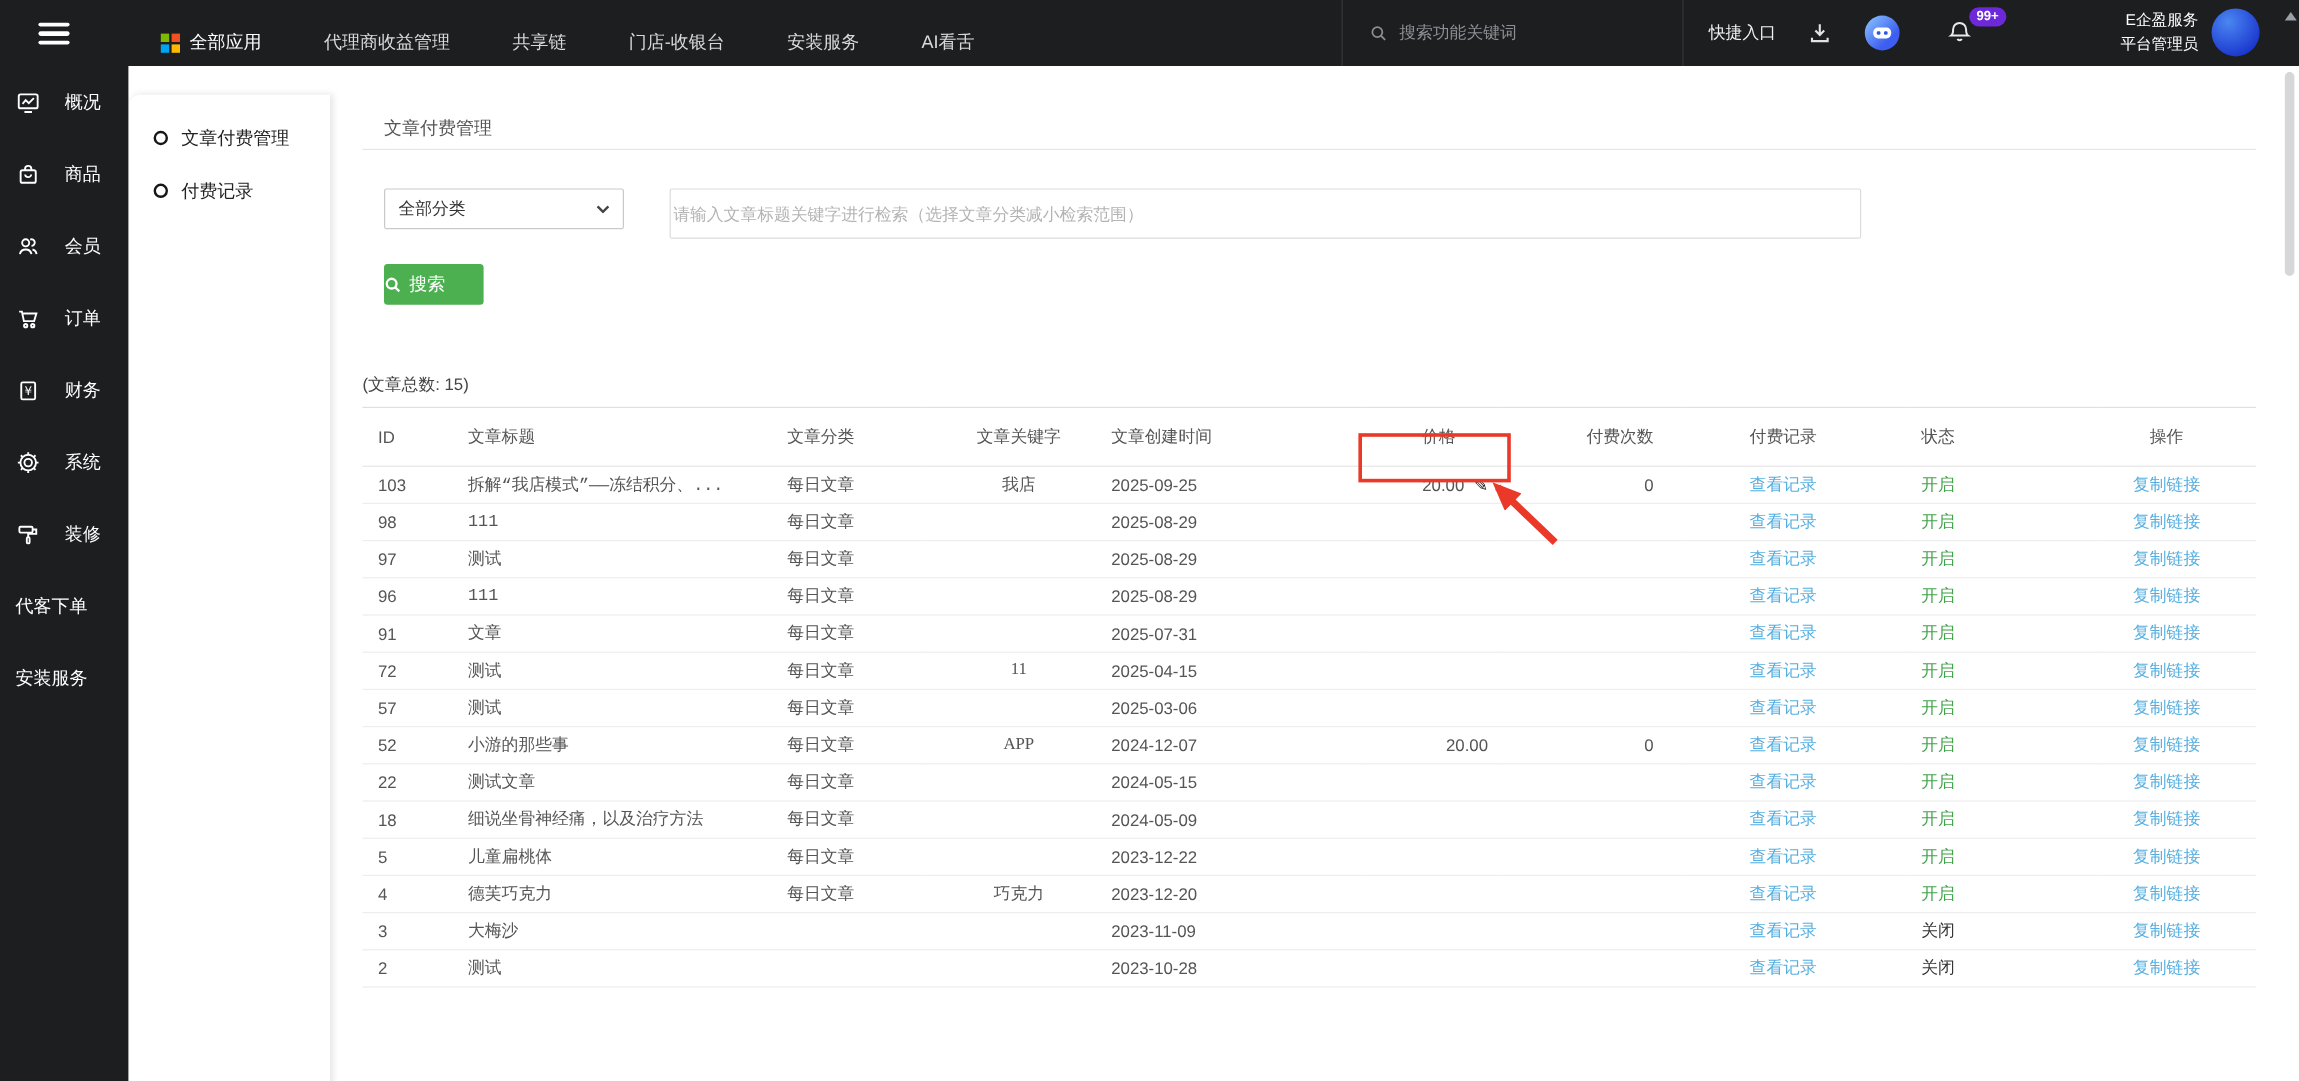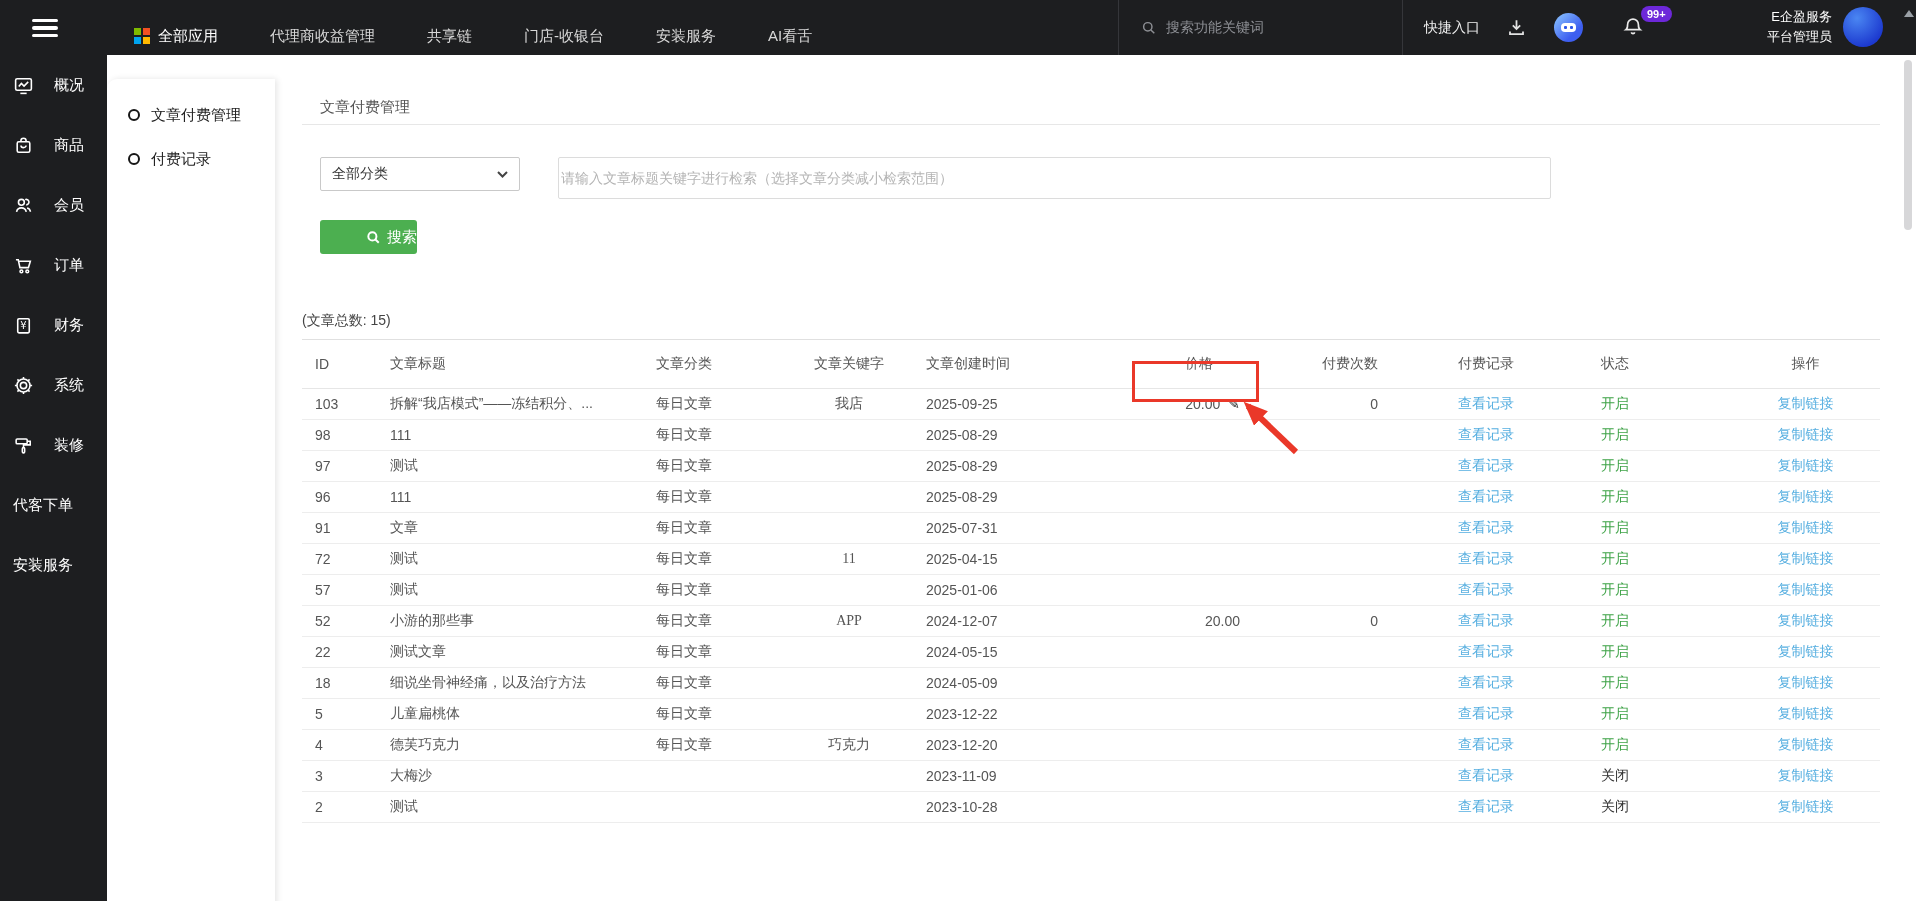--- a/index.html
+++ b/index.html
@@ -50,30 +50,30 @@
 
   
   .main { position:absolute; left:168px; top:0; width:1625px; height:100%; }
   .crumb { position:absolute; left:45px; top:19px; font-size:15px; color:#555; }
   .crumb-line { position:absolute; left:27px; top:45px; width:1578px; height:1px; background:#e7e7e7; }
   .sel { position:absolute; left:45px; top:78px; width:200px; height:34px; border:1px solid #c9c9c9; border-radius:2px;
     display:flex; align-items:center; justify-content:space-between; padding:0 11px; font-size:14px; color:#333; cursor:pointer; background:#fff; }
   .kwinput { position:absolute; left:283px; top:78px; width:993px; height:42px; border:1px solid #dcdcdc; border-radius:2px;
     padding:0 2px; font-size:14px; color:#333; outline:none; font-family:inherit; }
   .kwinput::placeholder { color:#b4b4b4; }
-  .btn-search { position:absolute; left:45px; top:141px; width:97px; height:34px; background:#4caf50; border:none; border-radius:3px;
-    color:#fff; font-size:15px; display:flex; align-items:center; justify-content:flex-end; gap:6px; cursor:pointer; font-family:inherit; }
+  .btn-search { position:absolute; left:45px; top:141px; width:83px; height:34px; background:#4caf50; border:none; border-radius:3px;
+    color:#fff; font-size:15px; display:flex; align-items:center; justify-content:flex-start; gap:6px; cursor:pointer; font-family:inherit; }
   .total { position:absolute; left:27px; top:233px; font-size:14px; color:#444; }
 
   table.grid { position:absolute; left:27px; top:260px; width:1578px; border-collapse:collapse; table-layout:fixed; }
   table.grid th { height:49px; border-top:1px solid #e0e0e0; border-bottom:1px solid #e6e6e6;
     font-weight:normal; font-size:14px; color:#555; }
   table.grid td { height:31px; border-bottom:1px solid #ededed; font-size:14px; color:#555; white-space:nowrap; overflow:hidden; }
   .c0 { text-align:left; padding-left:13px; }
-  .c1 { text-align:left; padding-left:10px; color:#444; }
+  .c1 { text-align:left; padding-left:10px; color:#444;font-family:Liberation Mono, monospace; }
   .c2 { text-align:left; padding-left:16px; }
   .c3 { text-align:center; padding-left:16px;font-family:Liberation Serif, serif; }
   .c4 { text-align:left; padding-left:16px; }
   .c5 { text-align:right; padding-right:13px; }
   .c6 { text-align:right; padding-right:25px; }
   .c7 { text-align:left; padding-left:55px; }
   .c8 { text-align:left; padding-left:13px; }
   .c9 { text-align:center; padding-right:22px; }
   th.c5 { padding-right:40px; }
   .lnk { color:#55aee0; cursor:pointer; }
@@ -360,21 +360,21 @@
     <td class="c7"><span class="lnk">查看记录</span></td>
     <td class="c8"><span class="on">开启</span></td>
     <td class="c9"><span class="lnk">复制链接</span></td>
   </tr>
 
   <tr>
     <td class="c0">57</td>
     <td class="c1">测试</td>
     <td class="c2">每日文章</td>
     <td class="c3"></td>
-    <td class="c4">2025-01-06</td>
+    <td class="c4">2025-03-06</td>
     <td class="c5"><span></span></td>
     <td class="c6"></td>
     <td class="c7"><span class="lnk">查看记录</span></td>
     <td class="c8"><span class="on">开启</span></td>
     <td class="c9"><span class="lnk">复制链接</span></td>
   </tr>
 
   <tr>
     <td class="c0">52</td>
     <td class="c1">小游的那些事</td>

